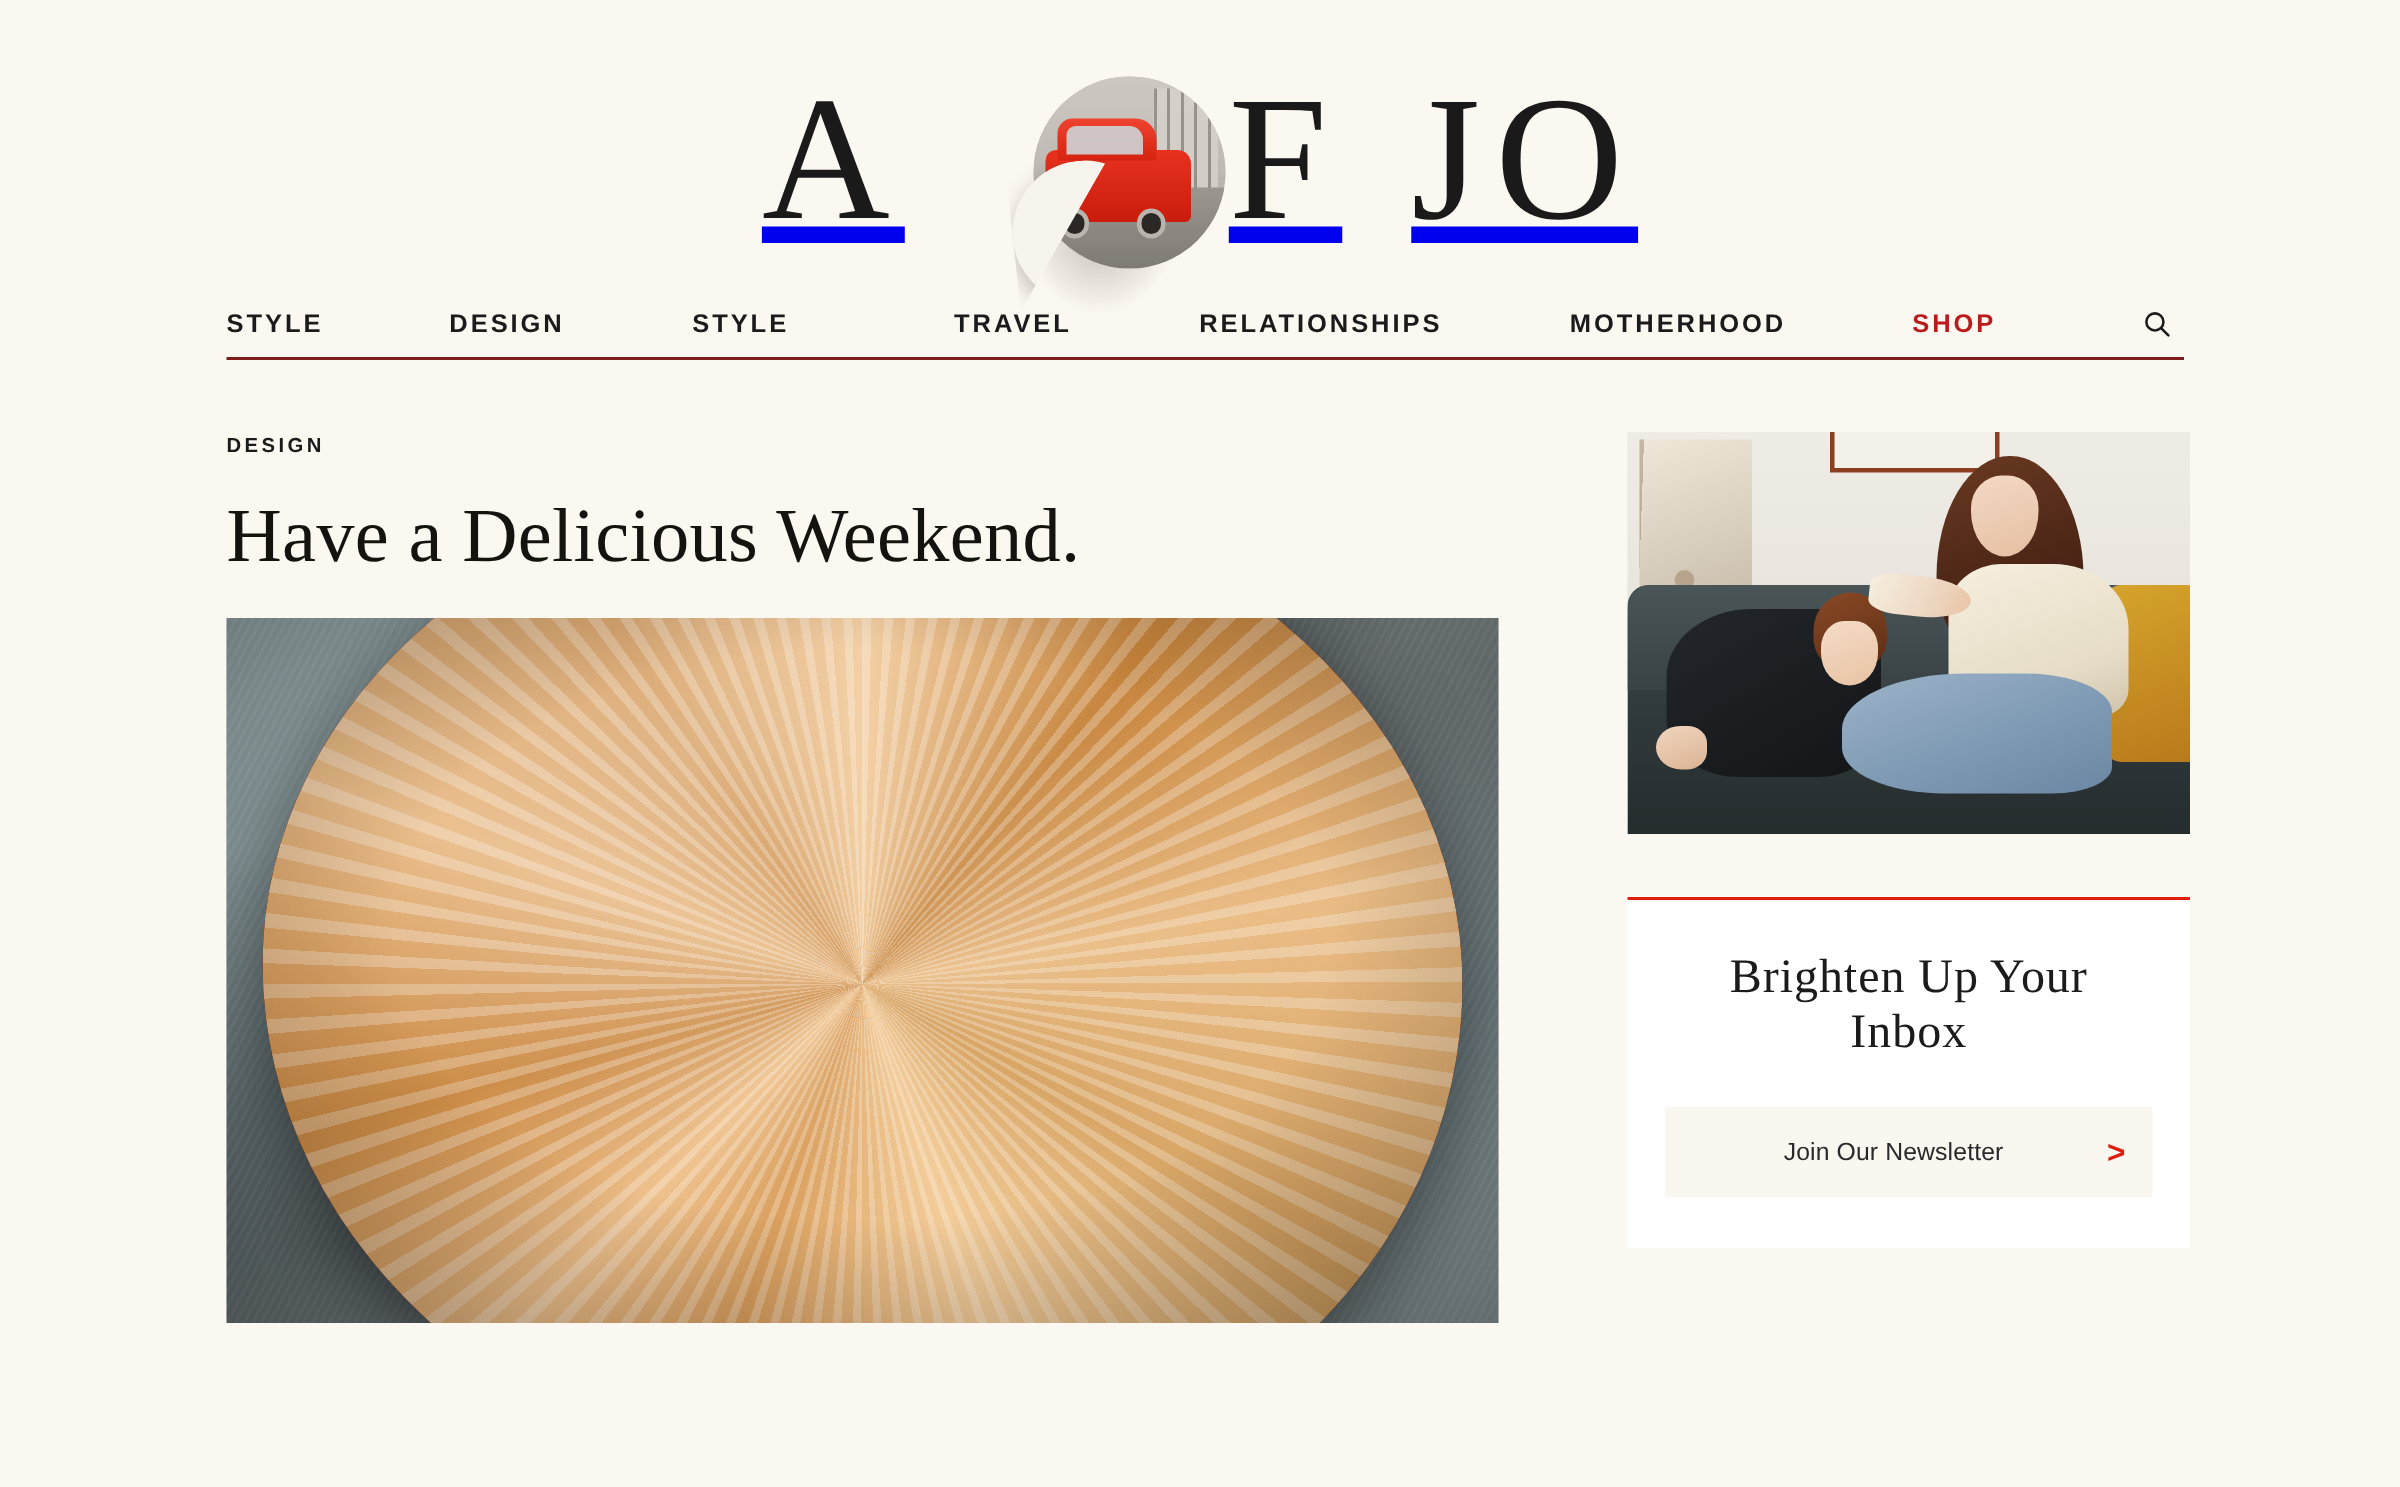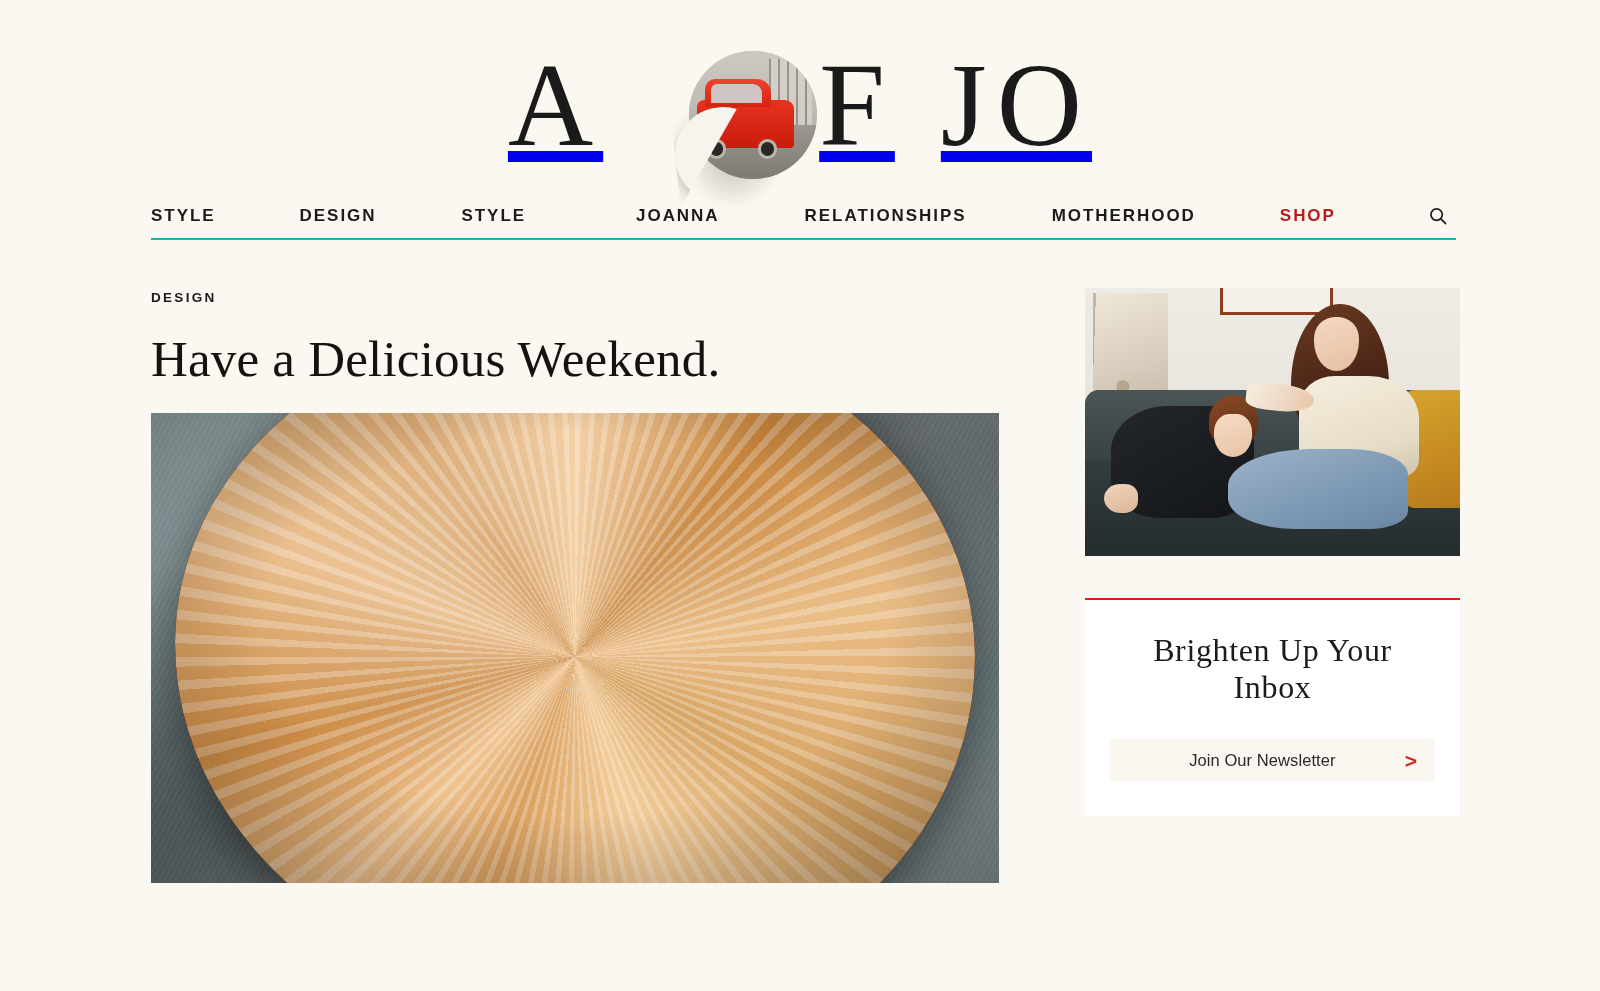--- a/index.html
+++ b/index.html
@@ -128,21 +128,21 @@
   
   .nav-wrap {
     width: 1312px;
     margin: 8px auto 0;
     padding-left: 7px;
   }
   .nav-bar {
     display: flex;
     align-items: center;
     height: 46px;
-    border-bottom: 2px solid #14b8a6;
+    border-bottom: 2px solid #7f1d1d;
   }
   .nav-items {
     display: flex;
     align-items: center;
     flex: 1;
   }
   .nav-item {
     font-family: "Liberation Sans", sans-serif;
     font-size: 17px;
     font-weight: bold;
@@ -418,21 +418,21 @@
   }
   .news-title {
     font-family: "Liberation Serif", "DejaVu Serif", serif;
     font-size: 32px;
     font-weight: normal;
     letter-spacing: .02em;
     margin: 0 0 32px 0;
     color: #1b1b1b;
   }
   .news-field {
-    height: 44px;
+    height: 60px;
     background: #faf6f0;
     display: flex;
     align-items: center;
     padding: 0 16px 0 18px;
     cursor: text;
   }
   .news-input {
     flex: 1;
     border: 0;
     background: transparent;
@@ -487,21 +487,21 @@
 
 <div class="nav-wrap">
   <nav class="nav-bar">
     <div class="nav-items">
       <a class="nav-item" href="#">STYLE</a>
       <span class="nav-sp-1"></span>
       <a class="nav-item" href="#">DESIGN</a>
       <span class="nav-sp-2"></span>
       <a class="nav-item" href="#">STYLE</a>
       <span class="nav-sp-3"></span>
-      <a class="nav-item" href="#">JOANNA</a>
+      <a class="nav-item" href="#">TRAVEL</a>
       <span class="nav-sp-4"></span>
       <a class="nav-item" href="#">RELATIONSHIPS</a>
       <span class="nav-sp-5"></span>
       <a class="nav-item" href="#">MOTHERHOOD</a>
       <span class="nav-sp-6"></span>
       <a class="nav-item is-accent" href="#">SHOP</a>
     </div>
     <button class="nav-search" aria-label="Search">
       <svg width="18" height="18" viewBox="0 0 18 18" fill="none" aria-hidden="true">
         <circle cx="7.6" cy="7.6" r="5.7" stroke="#1b1b1b" stroke-width="1.7"></circle>

